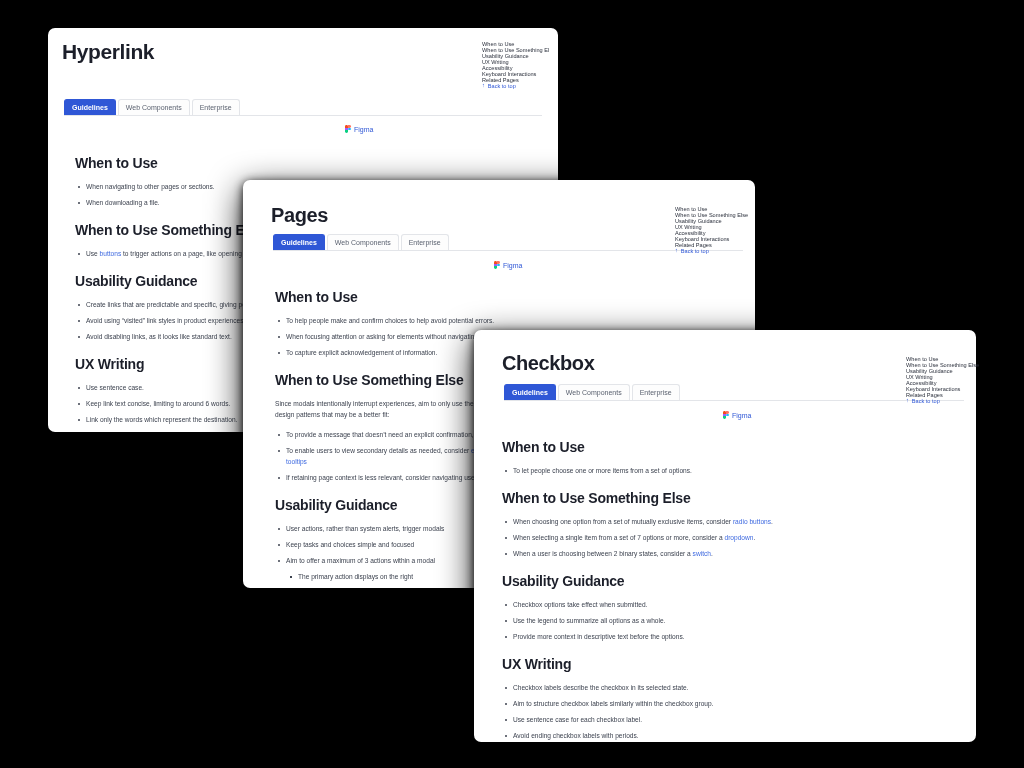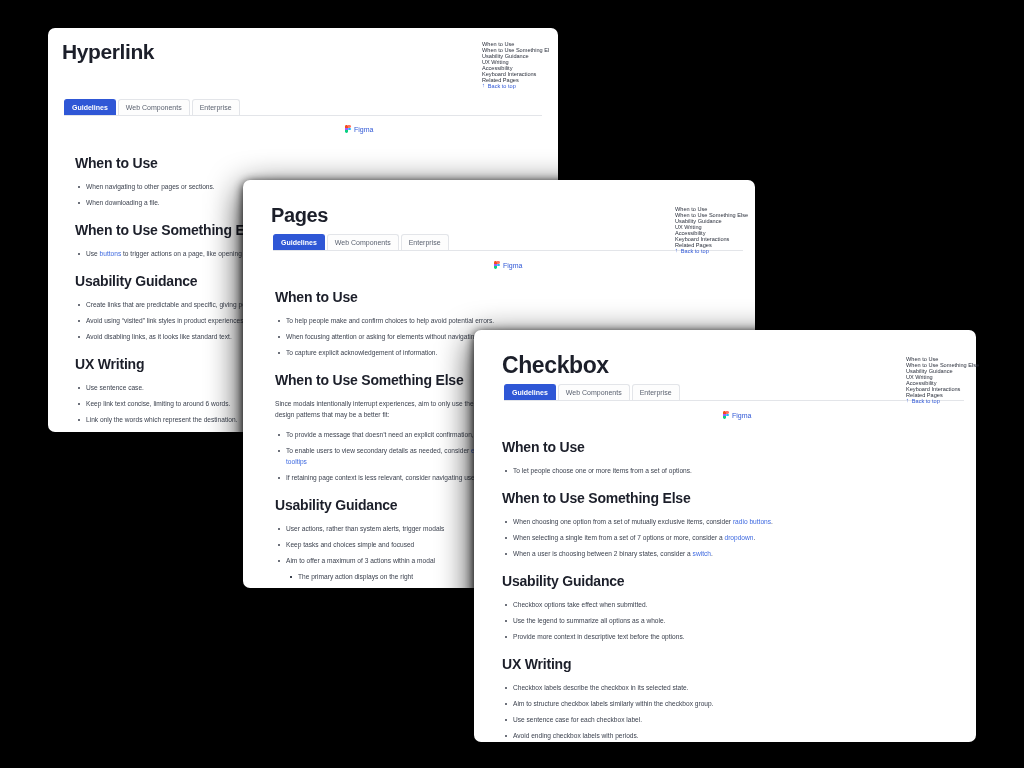--- a/index.html
+++ b/index.html
@@ -172,21 +172,21 @@
   #card-modal .content { left: 32px; top: 275px; width: 415px; }
   #card-modal .h2 { font-size: 14px; margin: 14px 0 10px 0; }
   #card-modal ul.bl > li { font-size: 6.6px; line-height: 11px; padding-left: 11px; margin-bottom: 5px; }
   #card-modal ul.bl > li::before { width: 2px; height: 2px; left: 3px; top: 4.5px; }
   #card-modal ul.bl ul.sub > li { font-size: 6.6px; line-height: 11px; padding-left: 12px; margin-top: 5px; }
   #card-modal ul.bl ul.sub > li::before { width: 2px; height: 2px; left: 4px; top: 4.5px; }
   #card-modal .para { font-size: 6.6px; line-height: 11px; margin: 0 0 9px 0; }
 
   
   #card-checkbox { left: 474px; top: 330px; width: 502px; height: 412px; }
-  #card-checkbox .card-title { left: 28px; top: 22px; font-size: 23px; }
+  #card-checkbox .card-title { left: 28px; top: 22px; font-size: 20px; }
   #card-checkbox .tabs { left: 30px; top: 384px; font-size: 7px; }
   #card-checkbox .tab { height: 16px; padding: 0 7px; }
   #card-checkbox .tab-rule { left: 30px; top: 400px; width: 460px; }
   #card-checkbox .figma-link { left: 723px; top: 411px; font-size: 7px; }
   #card-checkbox .figma-mark { width: 6px; height: 8px; }
   #card-checkbox .content { left: 28px; top: 425px; width: 400px; }
   #card-checkbox .h2 { font-size: 14px; margin: 14px 0 10px 0; }
   #card-checkbox ul.bl > li { font-size: 6.6px; line-height: 11px; padding-left: 11px; margin-bottom: 5px; }
   #card-checkbox ul.bl > li::before { width: 2px; height: 2px; left: 3px; top: 4.5px; }
 </style>

